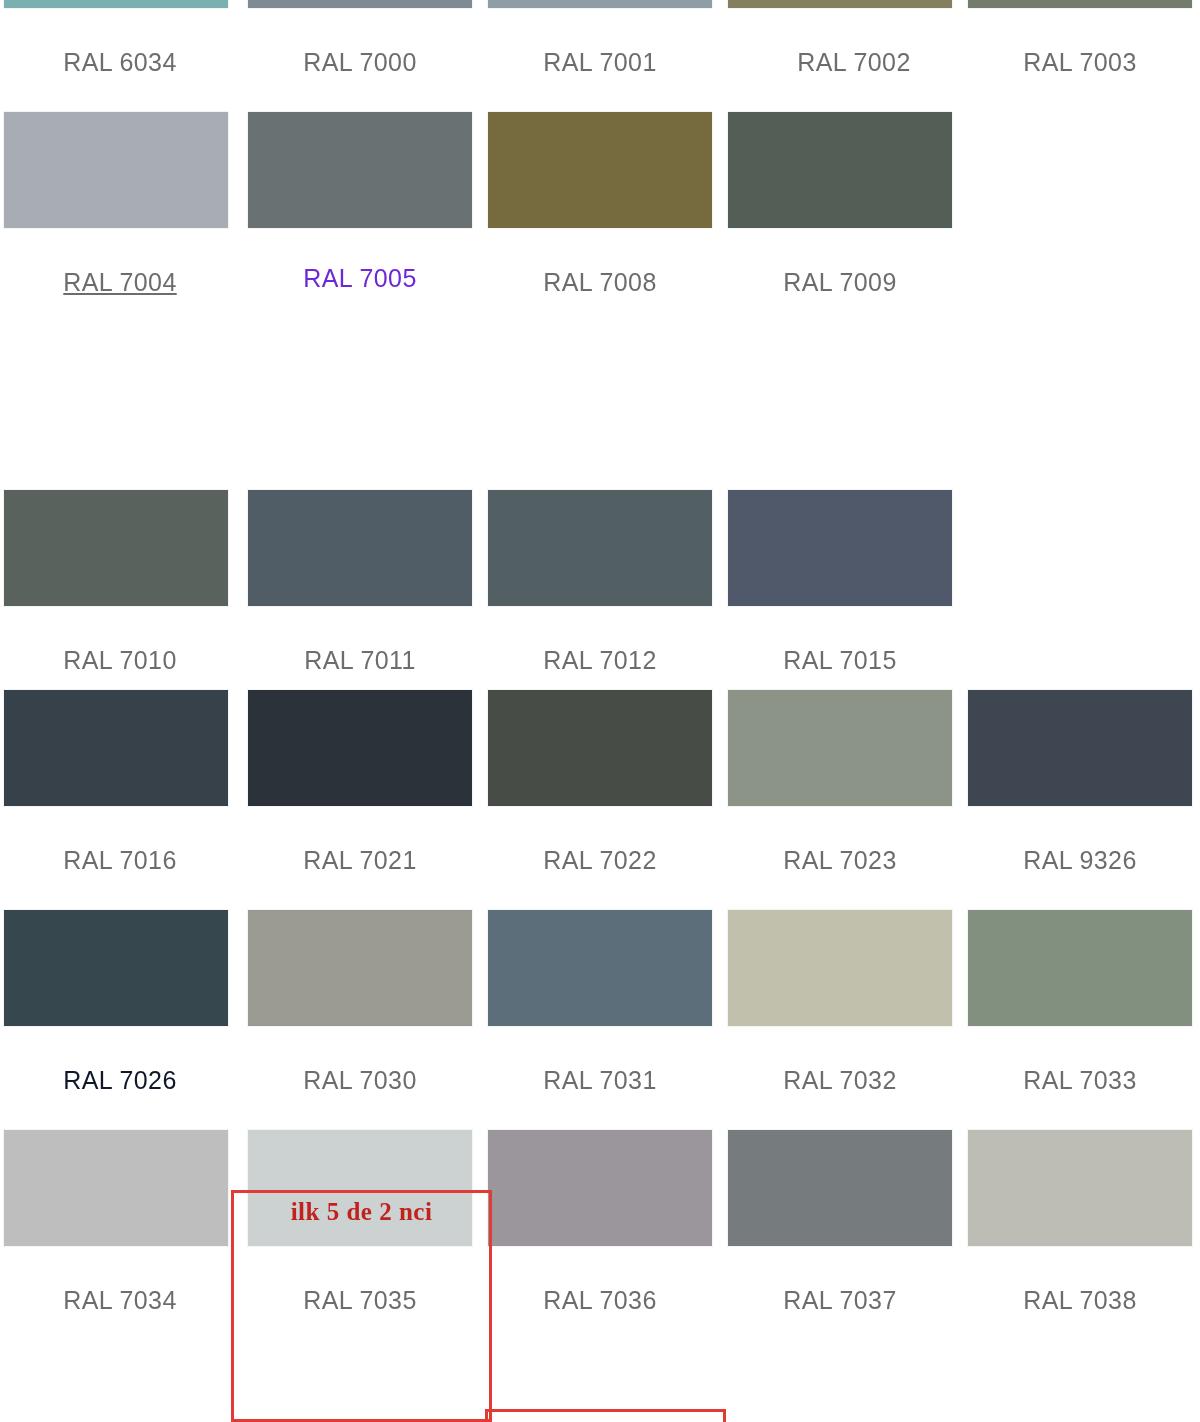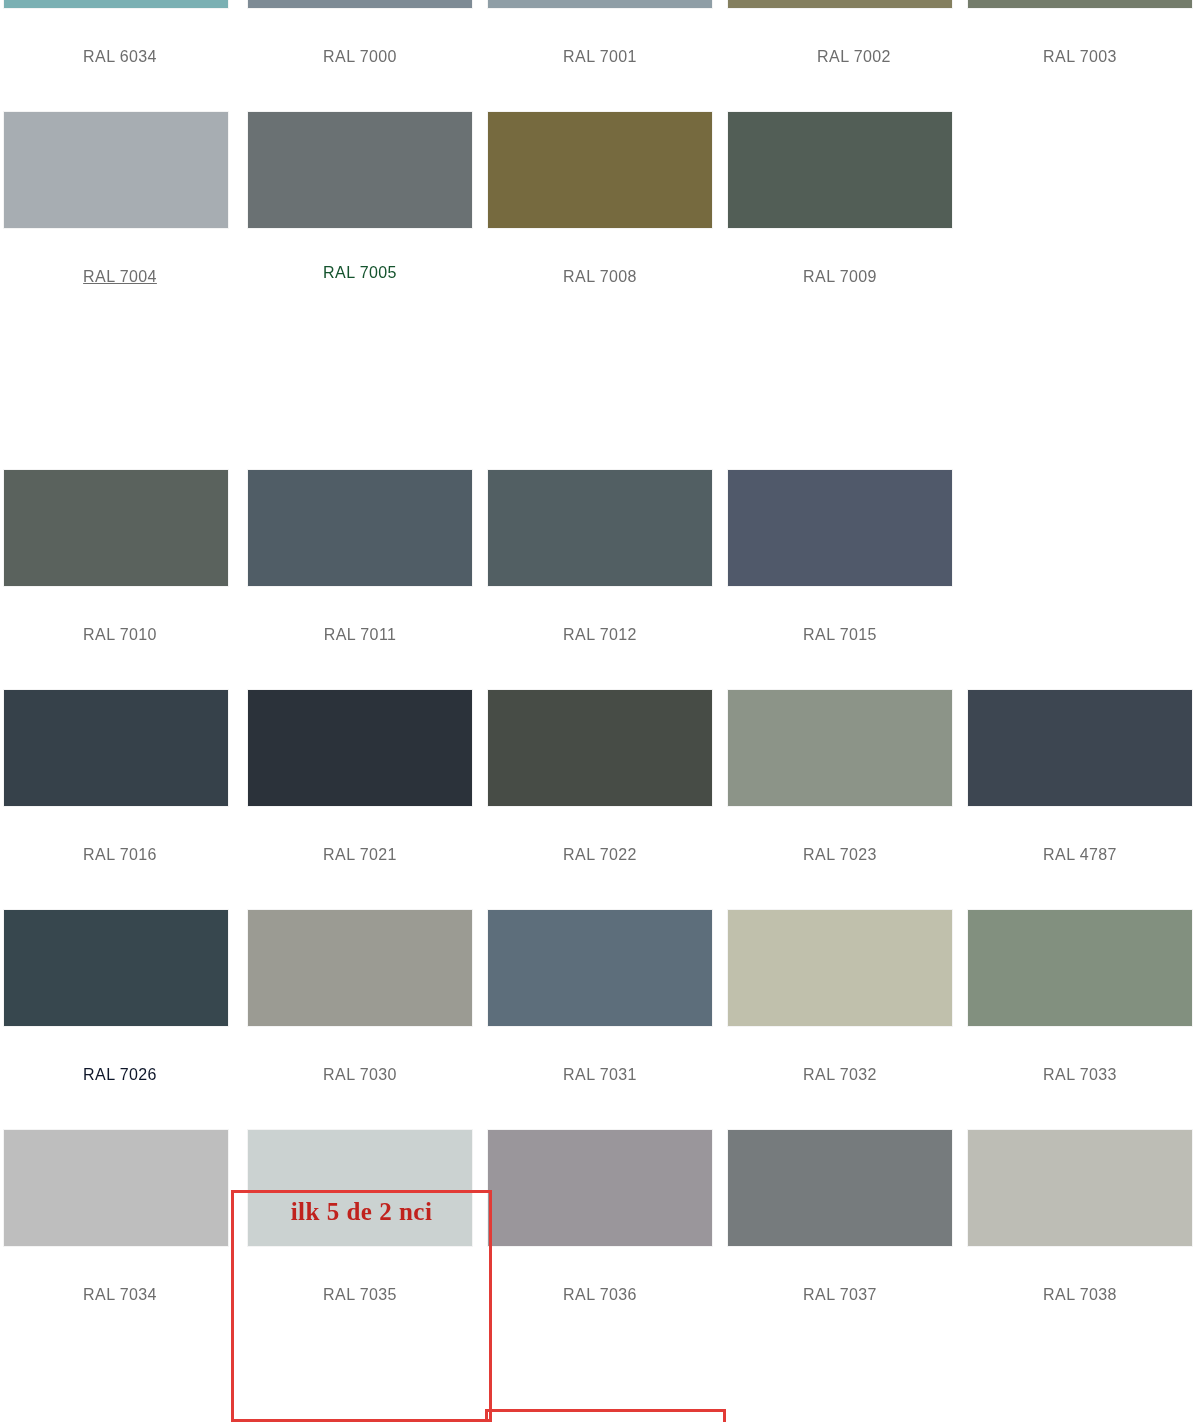--- a/index.html
+++ b/index.html
@@ -50,33 +50,33 @@
     height: 116px;
     margin-top: 8px;
     box-sizing: border-box;
     box-shadow: 0 0 0 1px rgba(0,0,0,0.045);
   }
 
   .cell.c0 .swatch { margin-left: -8px; }
 
   .label {
     margin-top: 40px;
-    font-size: 16px;
+    font-size: 25px;
     letter-spacing: 0.4px;
     color: #6d6d6d;
     font-family: "Liberation Sans", sans-serif;
     white-space: nowrap;
   }
 
   
   #row-1 { top: -116px; }
   #row-2 { top: 104px; }
   
   #gap    { top: 324px; height: 238px; background: #ffffff; }
-  #row-3 { top: 462px; }
+  #row-3 { top: 482px; }
   #row-4 { top: 682px; }
   #row-5 { top: 902px; }
   #row-6 { top: 1122px; }
 
   
   #clip-top {
     position: absolute;
     left: 0; top: -116px;
     width: 1200px; height: 220px;
     overflow: hidden;
@@ -144,21 +144,21 @@
     </div>
   </div>
 
   <div class="row block" id="row-2">
     <div class="cell c0">
       <div class="swatch" style="background-color: rgb(167, 173, 178);"></div>
       <div class="label" style="color: rgb(109, 109, 109); text-decoration: underline;">RAL 7004</div>
     </div>
     <div class="cell">
       <div class="swatch" style="background-color: rgb(106, 113, 115);"></div>
-      <div class="label" style="color: #14532d; margin-top: 36px;">RAL 7005</div>
+      <div class="label" style="color: #6d28d9; margin-top: 36px;">RAL 7005</div>
     </div>
     <div class="cell">
       <div class="swatch" style="background-color: rgb(118, 106, 63);"></div>
       <div class="label" style="color: rgb(109, 109, 109);">RAL 7008</div>
     </div>
     <div class="cell">
       <div class="swatch" style="background-color: rgb(82, 94, 86);"></div>
       <div class="label" style="color: rgb(109, 109, 109);">RAL 7009</div>
     </div>
   </div>
@@ -196,21 +196,21 @@
     <div class="cell">
       <div class="swatch" style="background-color: rgb(71, 76, 70);"></div>
       <div class="label" style="color: rgb(109, 109, 109);">RAL 7022</div>
     </div>
     <div class="cell">
       <div class="swatch" style="background-color: rgb(140, 148, 136);"></div>
       <div class="label" style="color: rgb(109, 109, 109);">RAL 7023</div>
     </div>
     <div class="cell">
       <div class="swatch" style="background-color: rgb(61, 70, 81);"></div>
-      <div class="label" style="color: rgb(109, 109, 109);">RAL 4787</div>
+      <div class="label" style="color: rgb(109, 109, 109);">RAL 9326</div>
     </div>
   </div>
 
   <div class="row block" id="row-5">
     <div class="cell c0">
       <div class="swatch" style="background-color: rgb(55, 71, 78);"></div>
       <div class="label" style="color: #0f172a;">RAL 7026</div>
     </div>
     <div class="cell">
       <div class="swatch" style="background-color: rgb(155, 155, 147);"></div>

